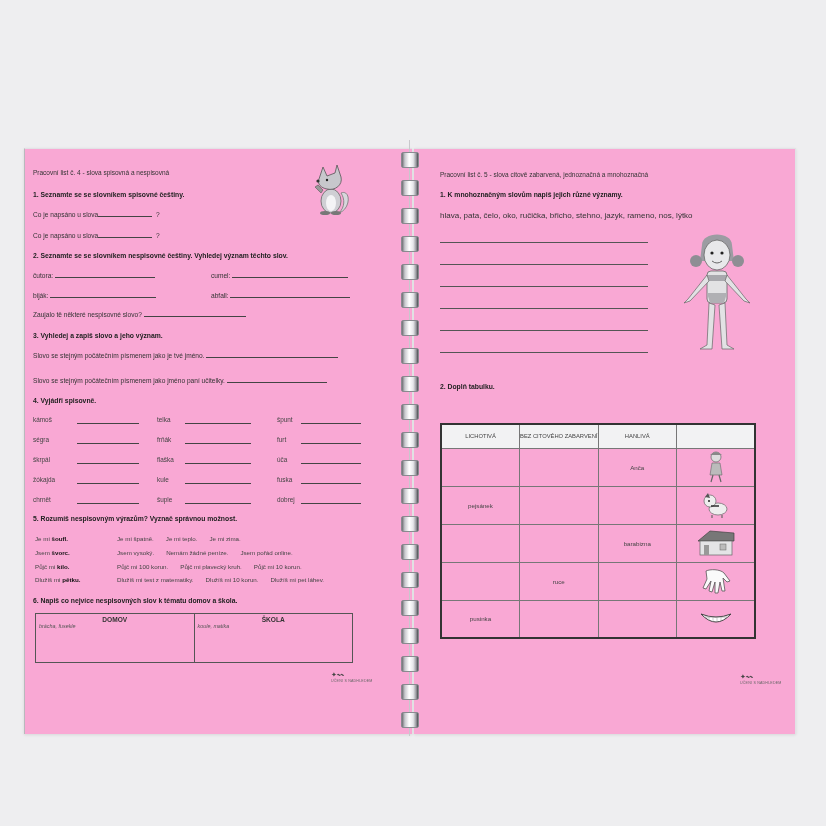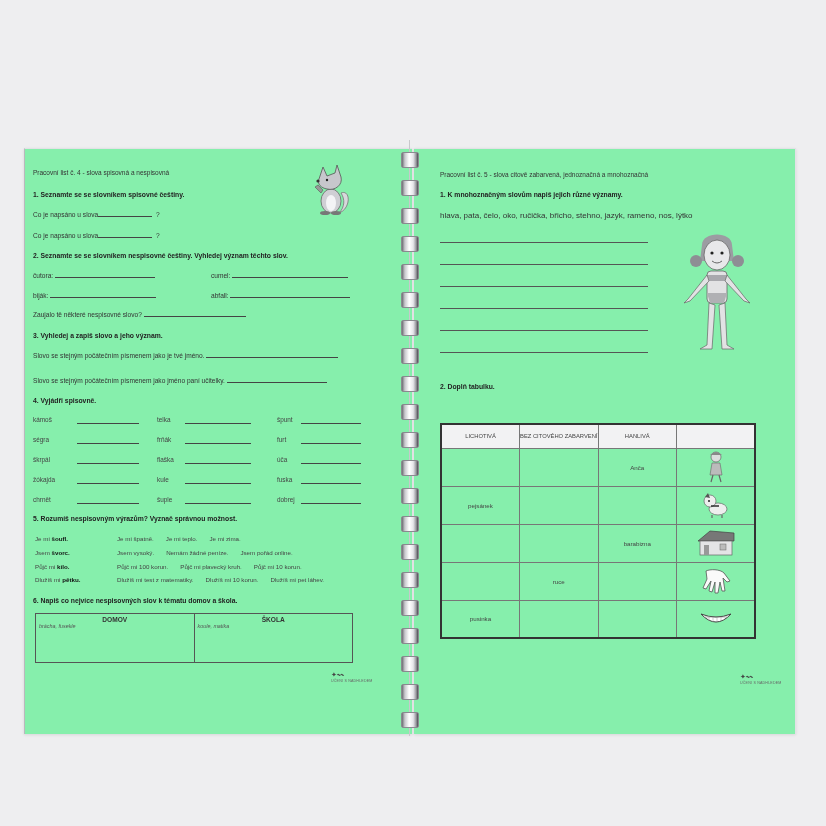--- a/index.html
+++ b/index.html
@@ -11,21 +11,21 @@
     position: relative;
   }
   .spread {
     position: absolute;
     left: 24px; top: 148px;
     width: 772px; height: 586px;
   }
   .page {
     position: absolute;
     top: 0; height: 586px;
-    background: #86efac;
+    background: #f9a8d4;
     box-shadow: 0 1px 3px rgba(0,0,0,0.10);
   }
   .page.left { left: 0; width: 388px; border-left: 1px solid #b9b9bd; border-top: 1px solid #e2e2e6; }
   .page.right { left: 390px; width: 382px; border-top: 1px solid #e2e2e6; border-right: 1px solid #e2e2e6; }
 
   .abs { position: absolute; white-space: nowrap; }
   .title { font-size: 6.5px; color: #333; }
   .h { font-size: 6.8px; font-weight: bold; color: #222; }
   .t { font-size: 6.6px; color: #333; }
   .line { position: absolute; height: 0; border-bottom: 1px solid #444; }

